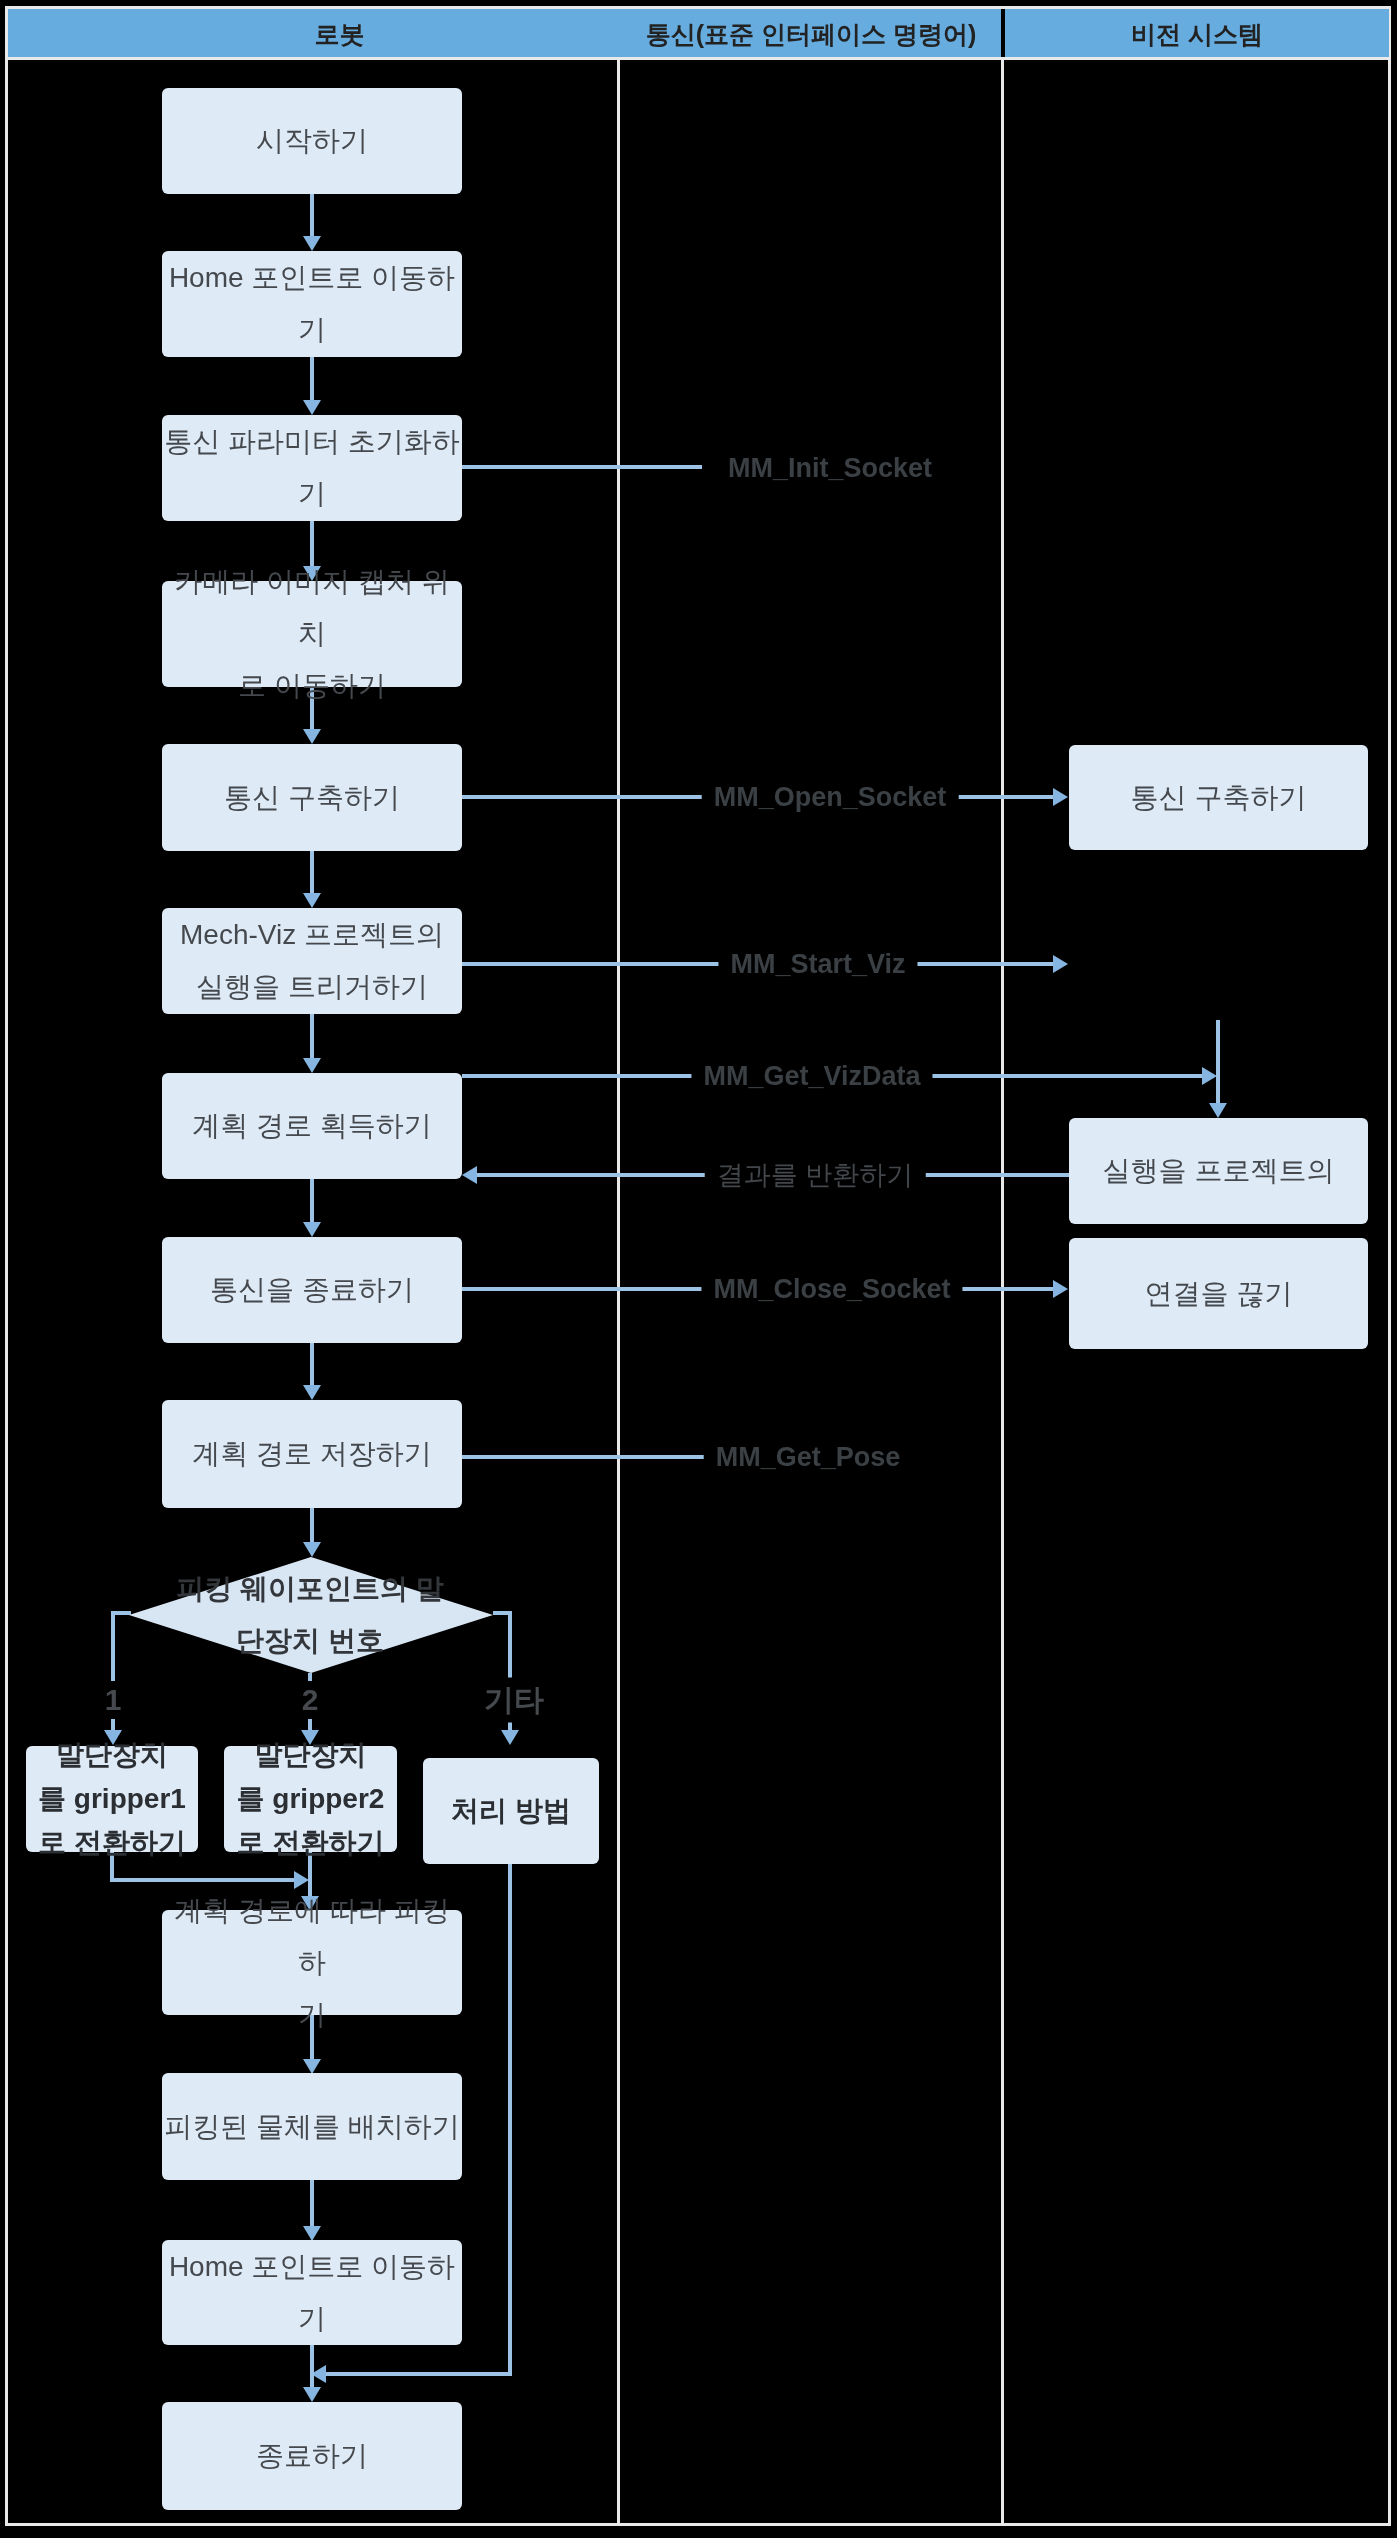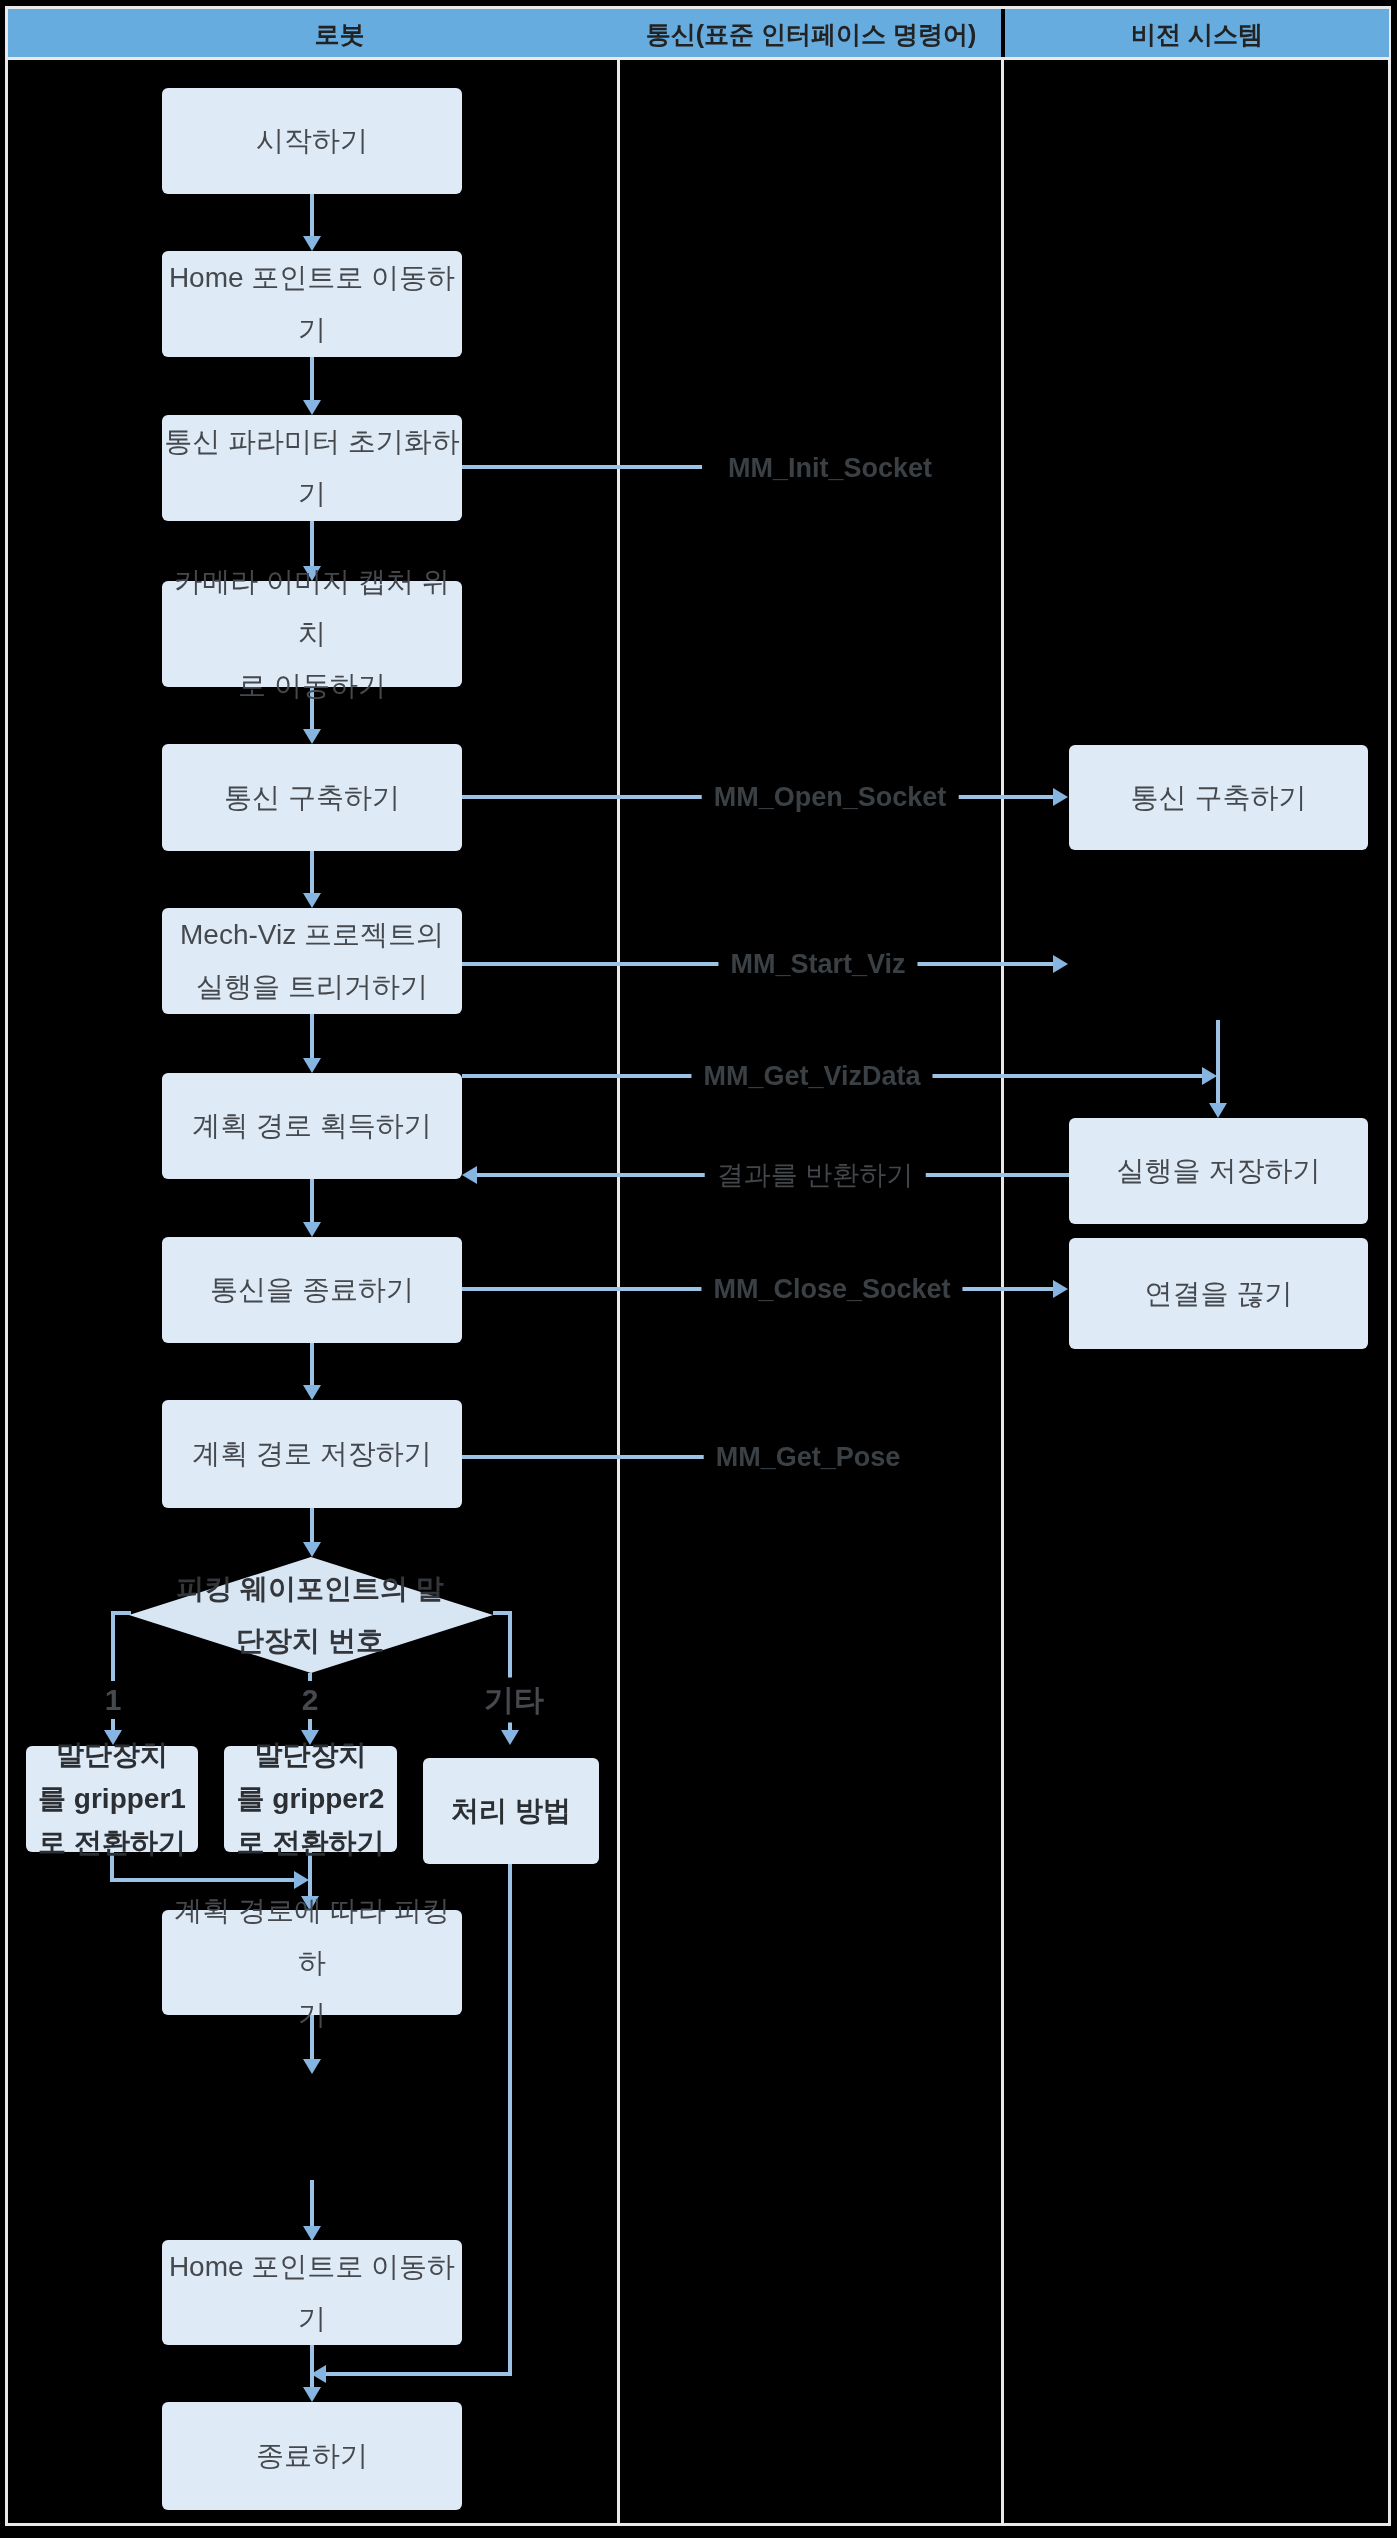--- a/index.html
+++ b/index.html
@@ -177,21 +177,22 @@
   <div class="box gbox bold" style="left:26px;top:1746px;width:172px;height:106px;"><span>말단장치
 를 gripper1
 로 전환하기</span></div>
   <div class="box gbox bold" style="left:224px;top:1746px;width:173px;height:106px;"><span>말단장치
 를 gripper2
 로 전환하기</span></div>
   <div class="box bold" style="left:423px;top:1746px;width:176px;height:106px;margin-top:12px;"><span>처리 방법</span></div>
 
   <div class="box" style="left:162px;top:1910px;width:300px;height:105px;"><span>계획 경로에 따라 피킹하
 기</span></div>
+  <div class="box" style="left:162px;top:2073px;width:300px;height:107px;"><span>피킹된 물체를 배치하기</span></div>
   <div class="box" style="left:162px;top:2240px;width:300px;height:105px;"><span>Home 포인트로 이동하
 기</span></div>
   <div class="box" style="left:162px;top:2402px;width:300px;height:108px;"><span>종료하기</span></div>
 
   <div class="box" style="left:1069px;top:745px;width:299px;height:105px;"><span>통신 구축하기</span></div>
-  <div class="box" style="left:1069px;top:1118px;width:299px;height:106px;"><span>실행을 저장하기</span></div>
+  <div class="box" style="left:1069px;top:1118px;width:299px;height:106px;"><span>실행을 프로젝트의</span></div>
   <div class="box" style="left:1069px;top:1238px;width:299px;height:111px;"><span>연결을 끊기</span></div>
 
 </div>
 
 </body></html>

